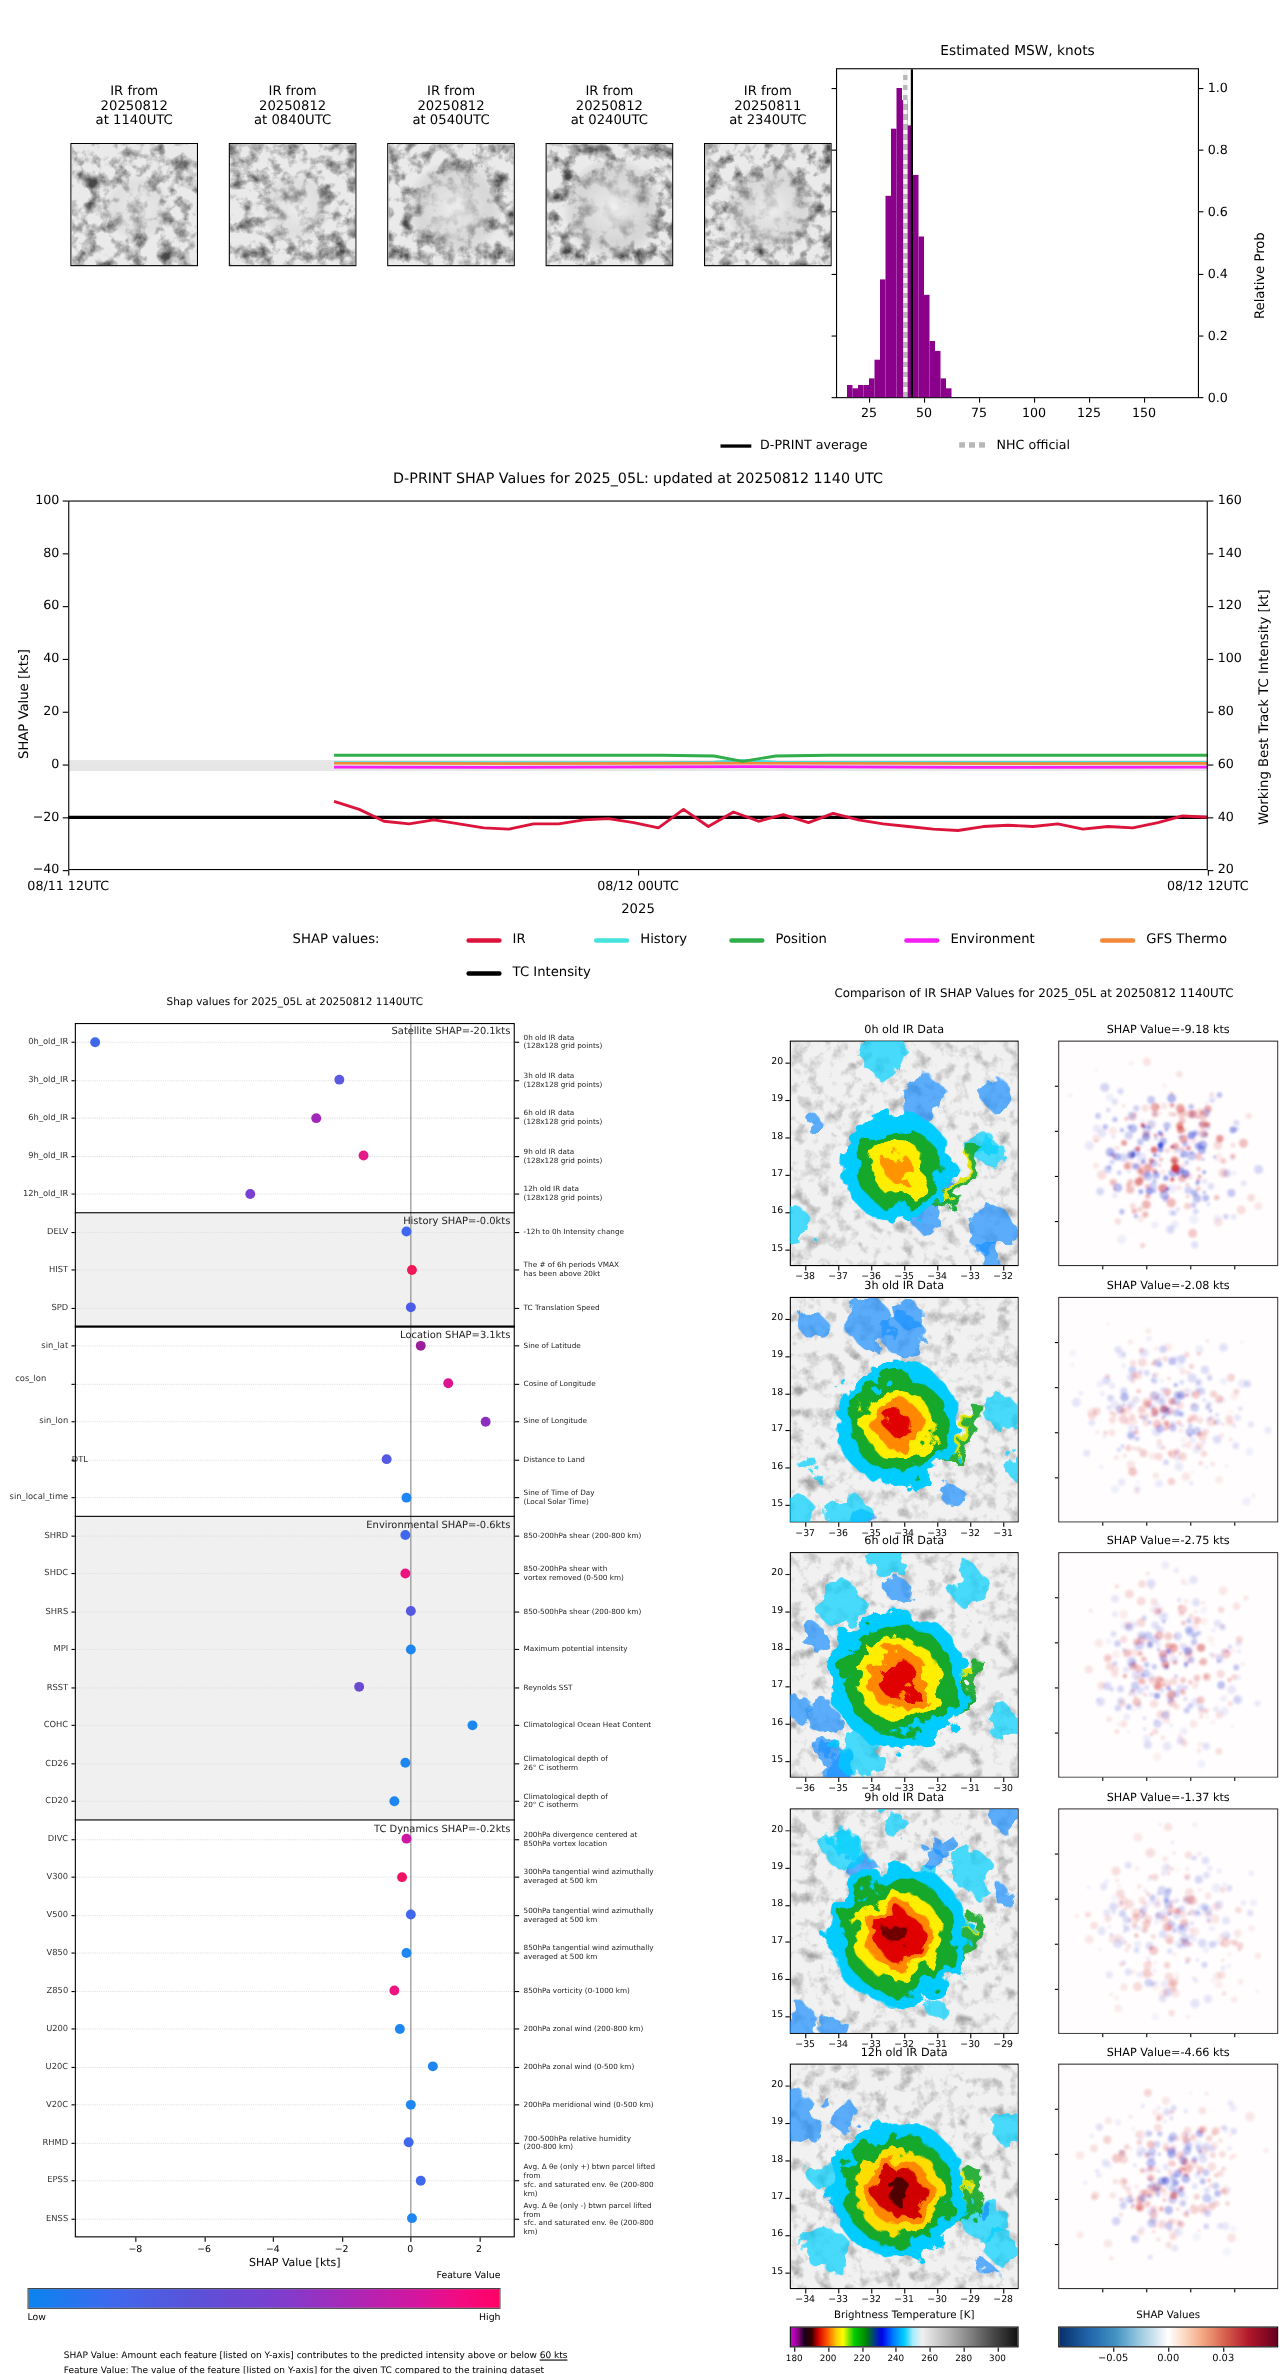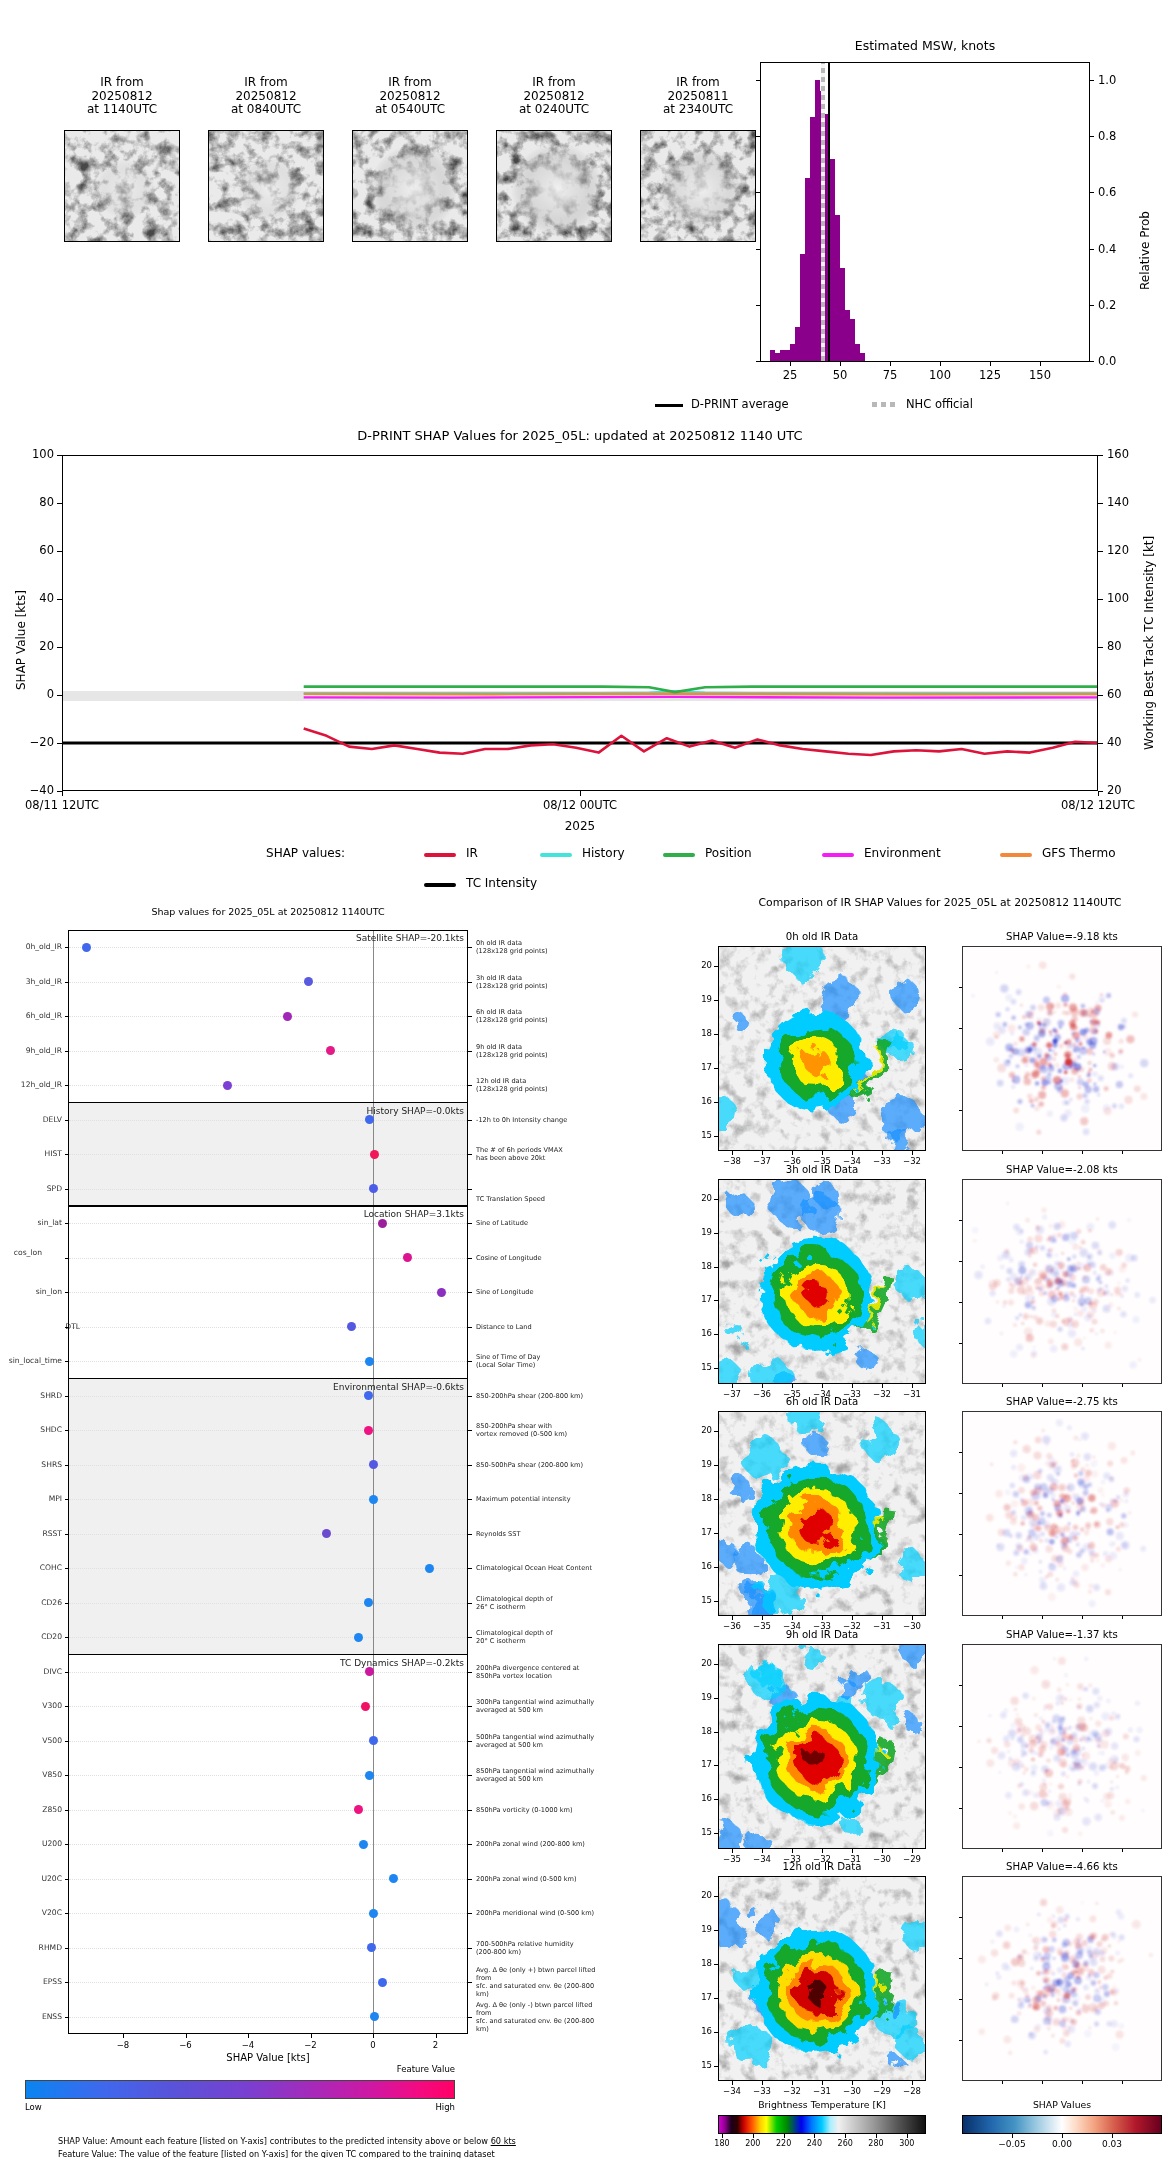--- a/index.html
+++ b/index.html
@@ -321,21 +321,21 @@
       <div class="rowline abs" style="left: 69px; top: 1154.25px; width: 398px; height: 0px;"></div>
       <div class="r abs lbl" style="left: 0px; top: 1149.25px; width: 62px; font-size: 7.6px; color: rgb(51, 51, 51);">HIST</div>
       <div class="tickmark abs" style="left: 65px; top: 1154.25px; width: 3px; height: 1px;"></div>
       <div class="tickmark abs" style="left: 468px; top: 1154.25px; width: 4px; height: 1px;"></div>
       <div class="abs lbl wrap" style="left: 476px; top: 1154.25px; width: 122px; font-size: 6.6px; line-height: 8px; color: rgb(34, 34, 34); white-space: pre-line; transform: translateY(-50%);">The # of 6h periods VMAX
 has been above 20kt</div>
       <div class="rowline abs" style="left: 69px; top: 1188.75px; width: 398px; height: 0px;"></div>
       <div class="r abs lbl" style="left: 0px; top: 1183.75px; width: 62px; font-size: 7.6px; color: rgb(51, 51, 51);">SPD</div>
       <div class="tickmark abs" style="left: 65px; top: 1188.75px; width: 3px; height: 1px;"></div>
       <div class="tickmark abs" style="left: 468px; top: 1188.75px; width: 4px; height: 1px;"></div>
-      <div class="abs lbl wrap" style="left: 476px; top: 1188.75px; width: 122px; font-size: 6.6px; line-height: 8px; color: rgb(34, 34, 34); white-space: pre-line; transform: translateY(-50%); margin-top: 10px;">TC Translation Speed</div>
+      <div class="abs lbl wrap" style="left: 476px; top: 1188.75px; width: 122px; font-size: 6.6px; line-height: 8px; color: rgb(34, 34, 34); white-space: pre-line; transform: translateY(-50%);">TC Translation Speed</div>
       <div class="rowline abs" style="left: 69px; top: 1223.25px; width: 398px; height: 0px;"></div>
       <div class="r abs lbl" style="left: 0px; top: 1218.25px; width: 62px; font-size: 7.6px; color: rgb(51, 51, 51);">sin_lat</div>
       <div class="tickmark abs" style="left: 65px; top: 1223.25px; width: 3px; height: 1px;"></div>
       <div class="tickmark abs" style="left: 468px; top: 1223.25px; width: 4px; height: 1px;"></div>
       <div class="abs lbl wrap" style="left: 476px; top: 1223.25px; width: 122px; font-size: 6.6px; line-height: 8px; color: rgb(34, 34, 34); white-space: pre-line; transform: translateY(-50%);">Sine of Latitude</div>
       <div class="rowline abs" style="left: 69px; top: 1257.75px; width: 398px; height: 0px;"></div>
       <div class="r abs lbl" style="left: 0px; top: 1248px; width: 42px; font-size: 7.6px; color: rgb(51, 51, 51);">cos_lon</div>
       <div class="tickmark abs" style="left: 65px; top: 1257.75px; width: 3px; height: 1px;"></div>
       <div class="tickmark abs" style="left: 468px; top: 1257.75px; width: 4px; height: 1px;"></div>
       <div class="abs lbl wrap" style="left: 476px; top: 1257.75px; width: 122px; font-size: 6.6px; line-height: 8px; color: rgb(34, 34, 34); white-space: pre-line; transform: translateY(-50%);">Cosine of Longitude</div>

